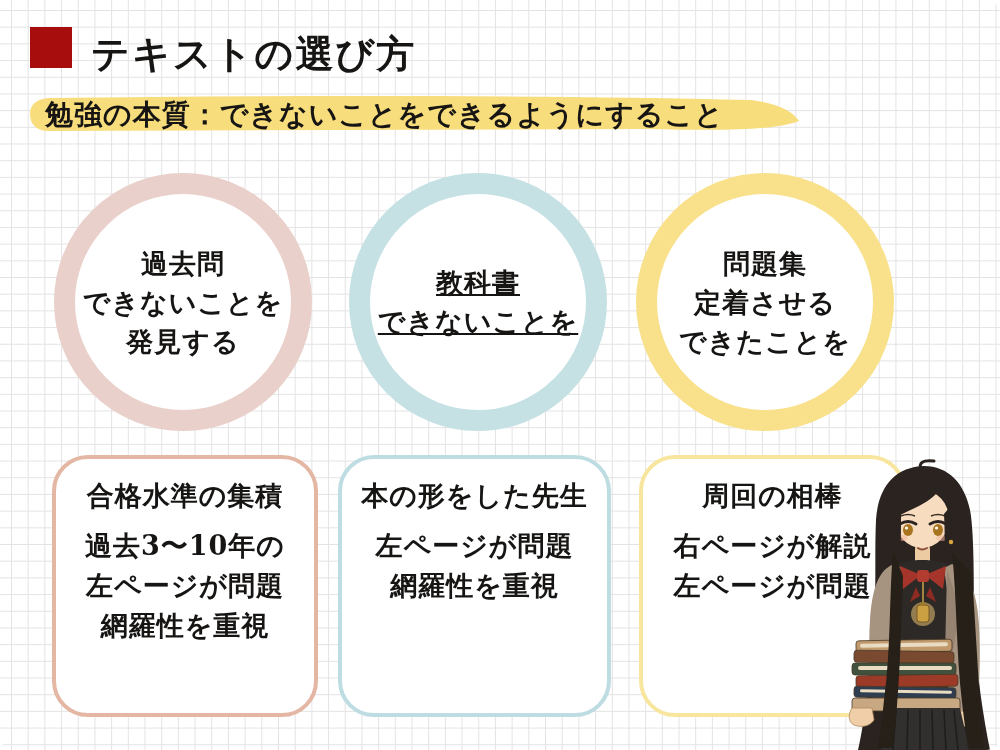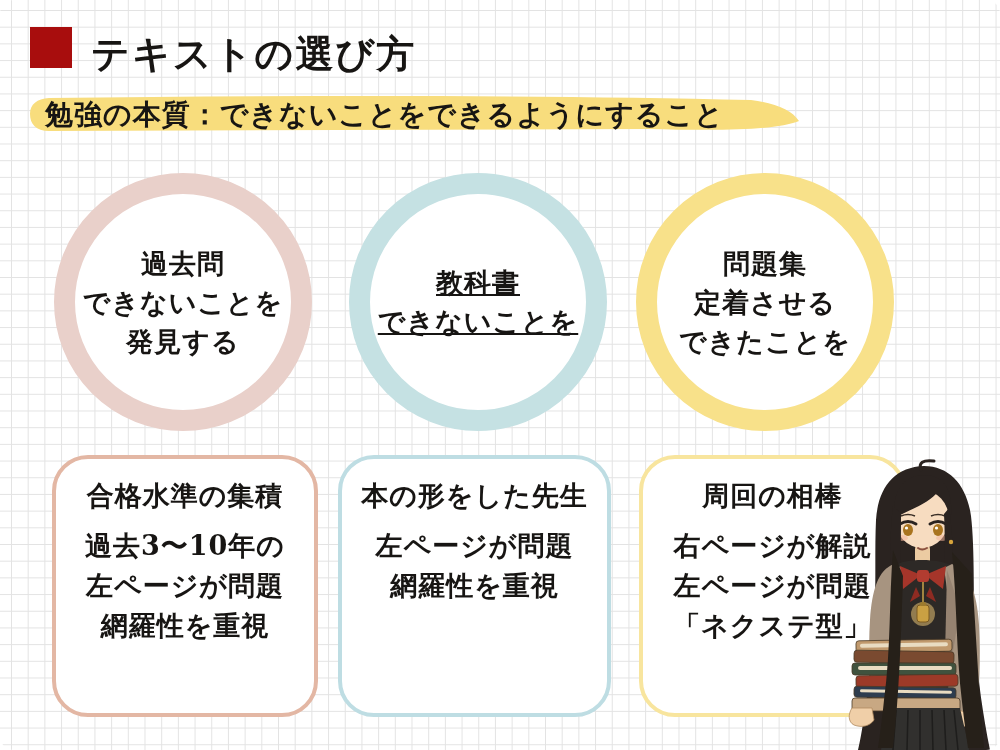--- a/index.html
+++ b/index.html
@@ -113,21 +113,20 @@
     <div class="body">
       <span>左ページが問題</span>
       <span>網羅性を重視</span>
     </div>
   </div>
   <div class="card k3" style="border-color: rgb(248, 229, 158);">
     <h3>周回の相棒</h3>
     <div class="body">
       <span>右ページが解説</span>
       <span>左ページが問題</span>
-      <span>「ネクステ型」</span>
     </div>
   </div>
 
   <svg class="character" viewBox="0 0 152 292" aria-hidden="true">
 
     <path fill="#2a2320" d="M76,8 C 46,9 30,30 28,62 C 26,104 30,152 22,212 C 18,250 14,274 10,292 L 142,292 C 135,258 130,222 127,183 C 125,140 127,92 123,58 C 119,28 102,8 76,8 Z"></path>
 
     <path fill="none" stroke="#2a2320" stroke-width="3" stroke-linecap="round" d="M73,12 Q 69,1 86,3"></path>
 
     <rect x="67" y="86" width="15" height="24" rx="5" fill="#eccba2"></rect>

